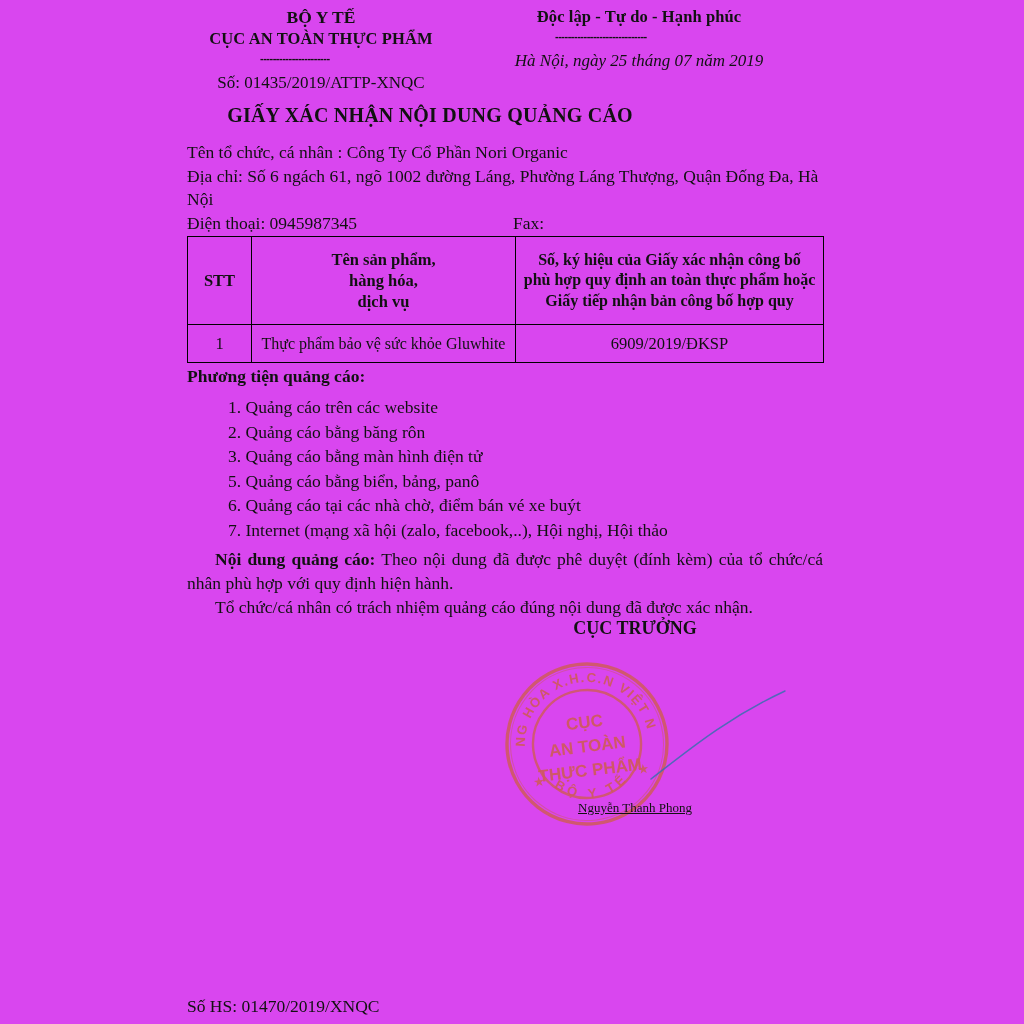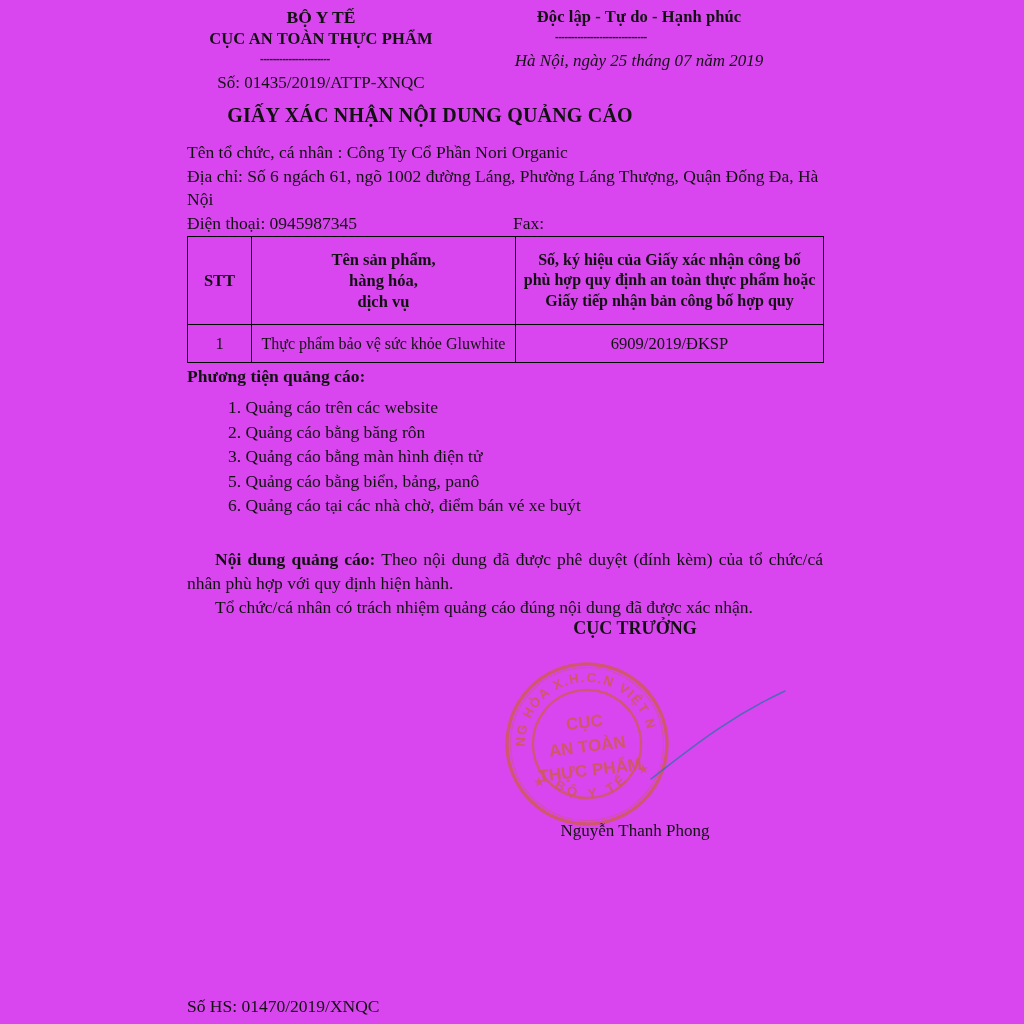--- a/index.html
+++ b/index.html
@@ -175,24 +175,25 @@
     left: 470px;
     top: 618px;
     width: 330px;
     text-align: center;
     font-weight: bold;
     font-size: 18px;
   }
   .sig-name {
     position: absolute;
     left: 470px;
-    top: 821px;
+    top: 800px;
     width: 330px;
     text-align: center;
-    font-size: 17px;
+    font-size: 13px;
+    text-decoration: underline;
   }
 
   
   .seal {
     position: absolute;
     left: 503px;
     top: 660px;
     width: 168px;
     height: 168px;
     transform: rotate(-7deg);
@@ -275,20 +276,21 @@
   </table>
 
   <div class="media-head">Phương tiện quảng cáo:</div>
 
   <div class="media-list">
     <div class="media-item">1. Quảng cáo trên các website</div>
     <div class="media-item">2. Quảng cáo bằng băng rôn</div>
     <div class="media-item">3. Quảng cáo bằng màn hình điện tử</div>
     <div class="media-item">5. Quảng cáo bằng biển, bảng, panô</div>
     <div class="media-item">6. Quảng cáo tại các nhà chờ, điểm bán vé xe buýt</div>
+    <div class="media-item">7. Internet (mạng xã hội (zalo, facebook,..), Hội nghị, Hội thảo</div>
   </div>
 
   <div class="para-content indent"><b>Nội dung quảng cáo:</b><span> Theo nội dung đã được phê duyệt (đính kèm) của tổ chức/cá nhân phù hợp với quy định hiện hành.</span></div>
 
   <div class="para-resp">Tổ chức/cá nhân có trách nhiệm quảng cáo đúng nội dung đã được xác nhận.</div>
 
   <div class="sig-title">CỤC TRƯỞNG</div>
 
   <div class="seal">
     <svg width="168" height="168" viewBox="0 0 168 168" aria-hidden="true">

